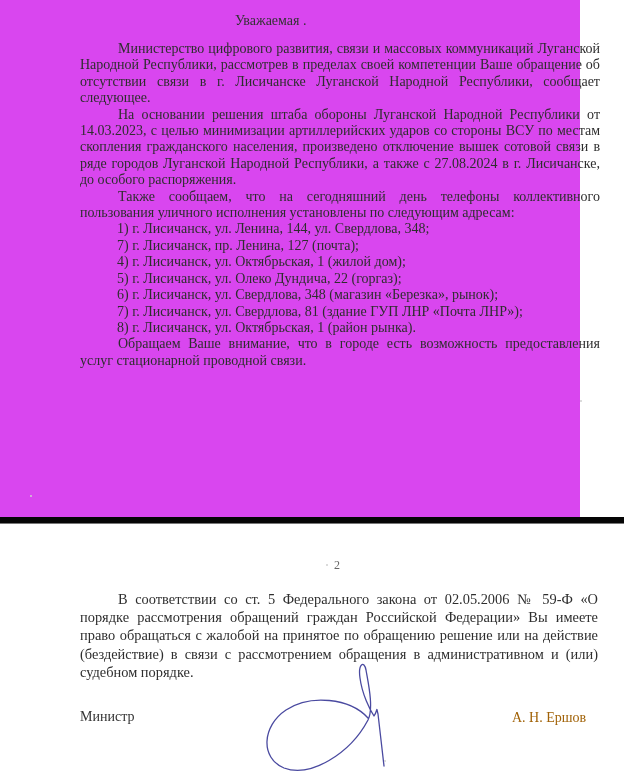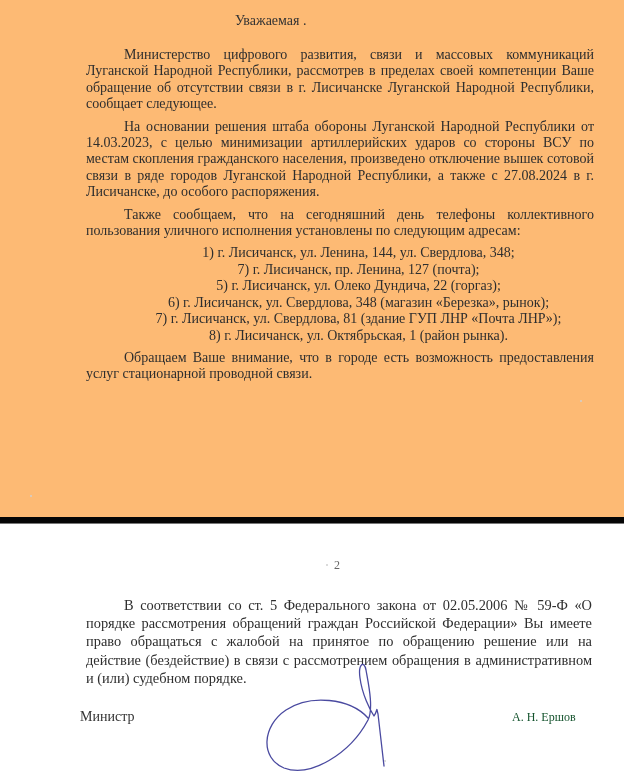--- a/index.html
+++ b/index.html
@@ -12,55 +12,54 @@
       height: 772px;
       position: relative;
       overflow: hidden;
       font-family: "Liberation Serif", "DejaVu Serif", serif;
       color: #2b2b2b;
     }
     .page1 {
       position: absolute;
       left: 0;
       top: 0;
-      width: 624px;
+      width: 580px;
       height: 517px;
-      background: #fdba74;
+      background: #d946ef;
     }
     .salutation {
       position: absolute;
       left: 235px;
       top: 13px;
       font-size: 14px;
       line-height: 16px;
       color: #333;
     }
     .body1 {
       position: absolute;
       left: 80px;
       top: 41px;
       width: 520px;
       font-size: 14px;
       line-height: 16.4px;
       color: #2e2e2e;
     }
     .body1 p {
-      margin: 6px;
+      margin: 0;
       text-align: justify;
       text-indent: 38px;
     }
     .addr-list {
       margin: 0;
       padding: 0;
       list-style: none;
     }
     .addr-list li {
       margin: 0;
       padding-left: 37px;
-      text-align: center;
     }
     .separator {
       position: absolute;
       left: 0;
       top: 517px;
       width: 624px;
       height: 6px;
       background: #050505;
       border-bottom: 1px solid #777;
     }
@@ -82,37 +81,37 @@
     .body2 {
       position: absolute;
       left: 80px;
       top: 66px;
       width: 518px;
       font-size: 14.4px;
       line-height: 18.2px;
       color: #2e2e2e;
     }
     .body2 p {
-      margin: 6px;
+      margin: 0;
       text-align: justify;
       text-indent: 38px;
     }
     .sig-title {
       position: absolute;
       left: 80px;
       top: 185px;
       font-size: 14px;
       color: #333;
     }
     .sig-name {
       position: absolute;
       left: 512px;
       top: 186px;
-      font-size: 12px;
-      color: #14532d;
+      font-size: 14px;
+      color: #a16207;
     }
     .signature {
       position: absolute;
       left: 250px;
       top: 134px;
       width: 150px;
       height: 114px;
     }
     .scan-speck {
       position: absolute;
@@ -128,20 +127,21 @@
 <div class="page1">
   <div class="salutation">Уважаемая .</div>
 
   <div class="body1">
     <p>Министерство цифрового развития, связи и массовых коммуникаций Луганской Народной Республики, рассмотрев в пределах своей компетенции Ваше обращение об отсутствии связи в г. Лисичанске Луганской Народной Республики, сообщает следующее.</p>
     <p>На основании решения штаба обороны Луганской Народной Республики от 14.03.2023, с целью минимизации артиллерийских ударов со стороны ВСУ по местам скопления гражданского населения, произведено отключение вышек сотовой связи в ряде городов Луганской Народной Республики, а также с 27.08.2024 в г. Лисичанске, до особого распоряжения.</p>
     <p>Также сообщаем, что на сегодняшний день телефоны коллективного пользования уличного исполнения установлены по следующим адресам:</p>
     <ul class="addr-list">
       <li>1) г. Лисичанск, ул. Ленина, 144, ул. Свердлова, 348;</li>
       <li>7) г. Лисичанск, пр. Ленина, 127 (почта);</li>
+      <li>4) г. Лисичанск, ул. Октябрьская, 1 (жилой дом);</li>
       <li>5) г. Лисичанск, ул. Олеко Дундича, 22 (горгаз);</li>
       <li>6) г. Лисичанск, ул. Свердлова, 348 (магазин «Березка», рынок);</li>
       <li>7) г. Лисичанск, ул. Свердлова, 81 (здание ГУП ЛНР «Почта ЛНР»);</li>
       <li>8) г. Лисичанск, ул. Октябрьская, 1 (район рынка).</li>
     </ul>
     <p>Обращаем Ваше внимание, что в городе есть возможность предоставления услуг стационарной проводной связи.</p>
   </div>
 
   <span class="scan-speck" style="left:580px; top:400px;"></span>
   <span class="scan-speck" style="left:30px; top:495px;"></span>

